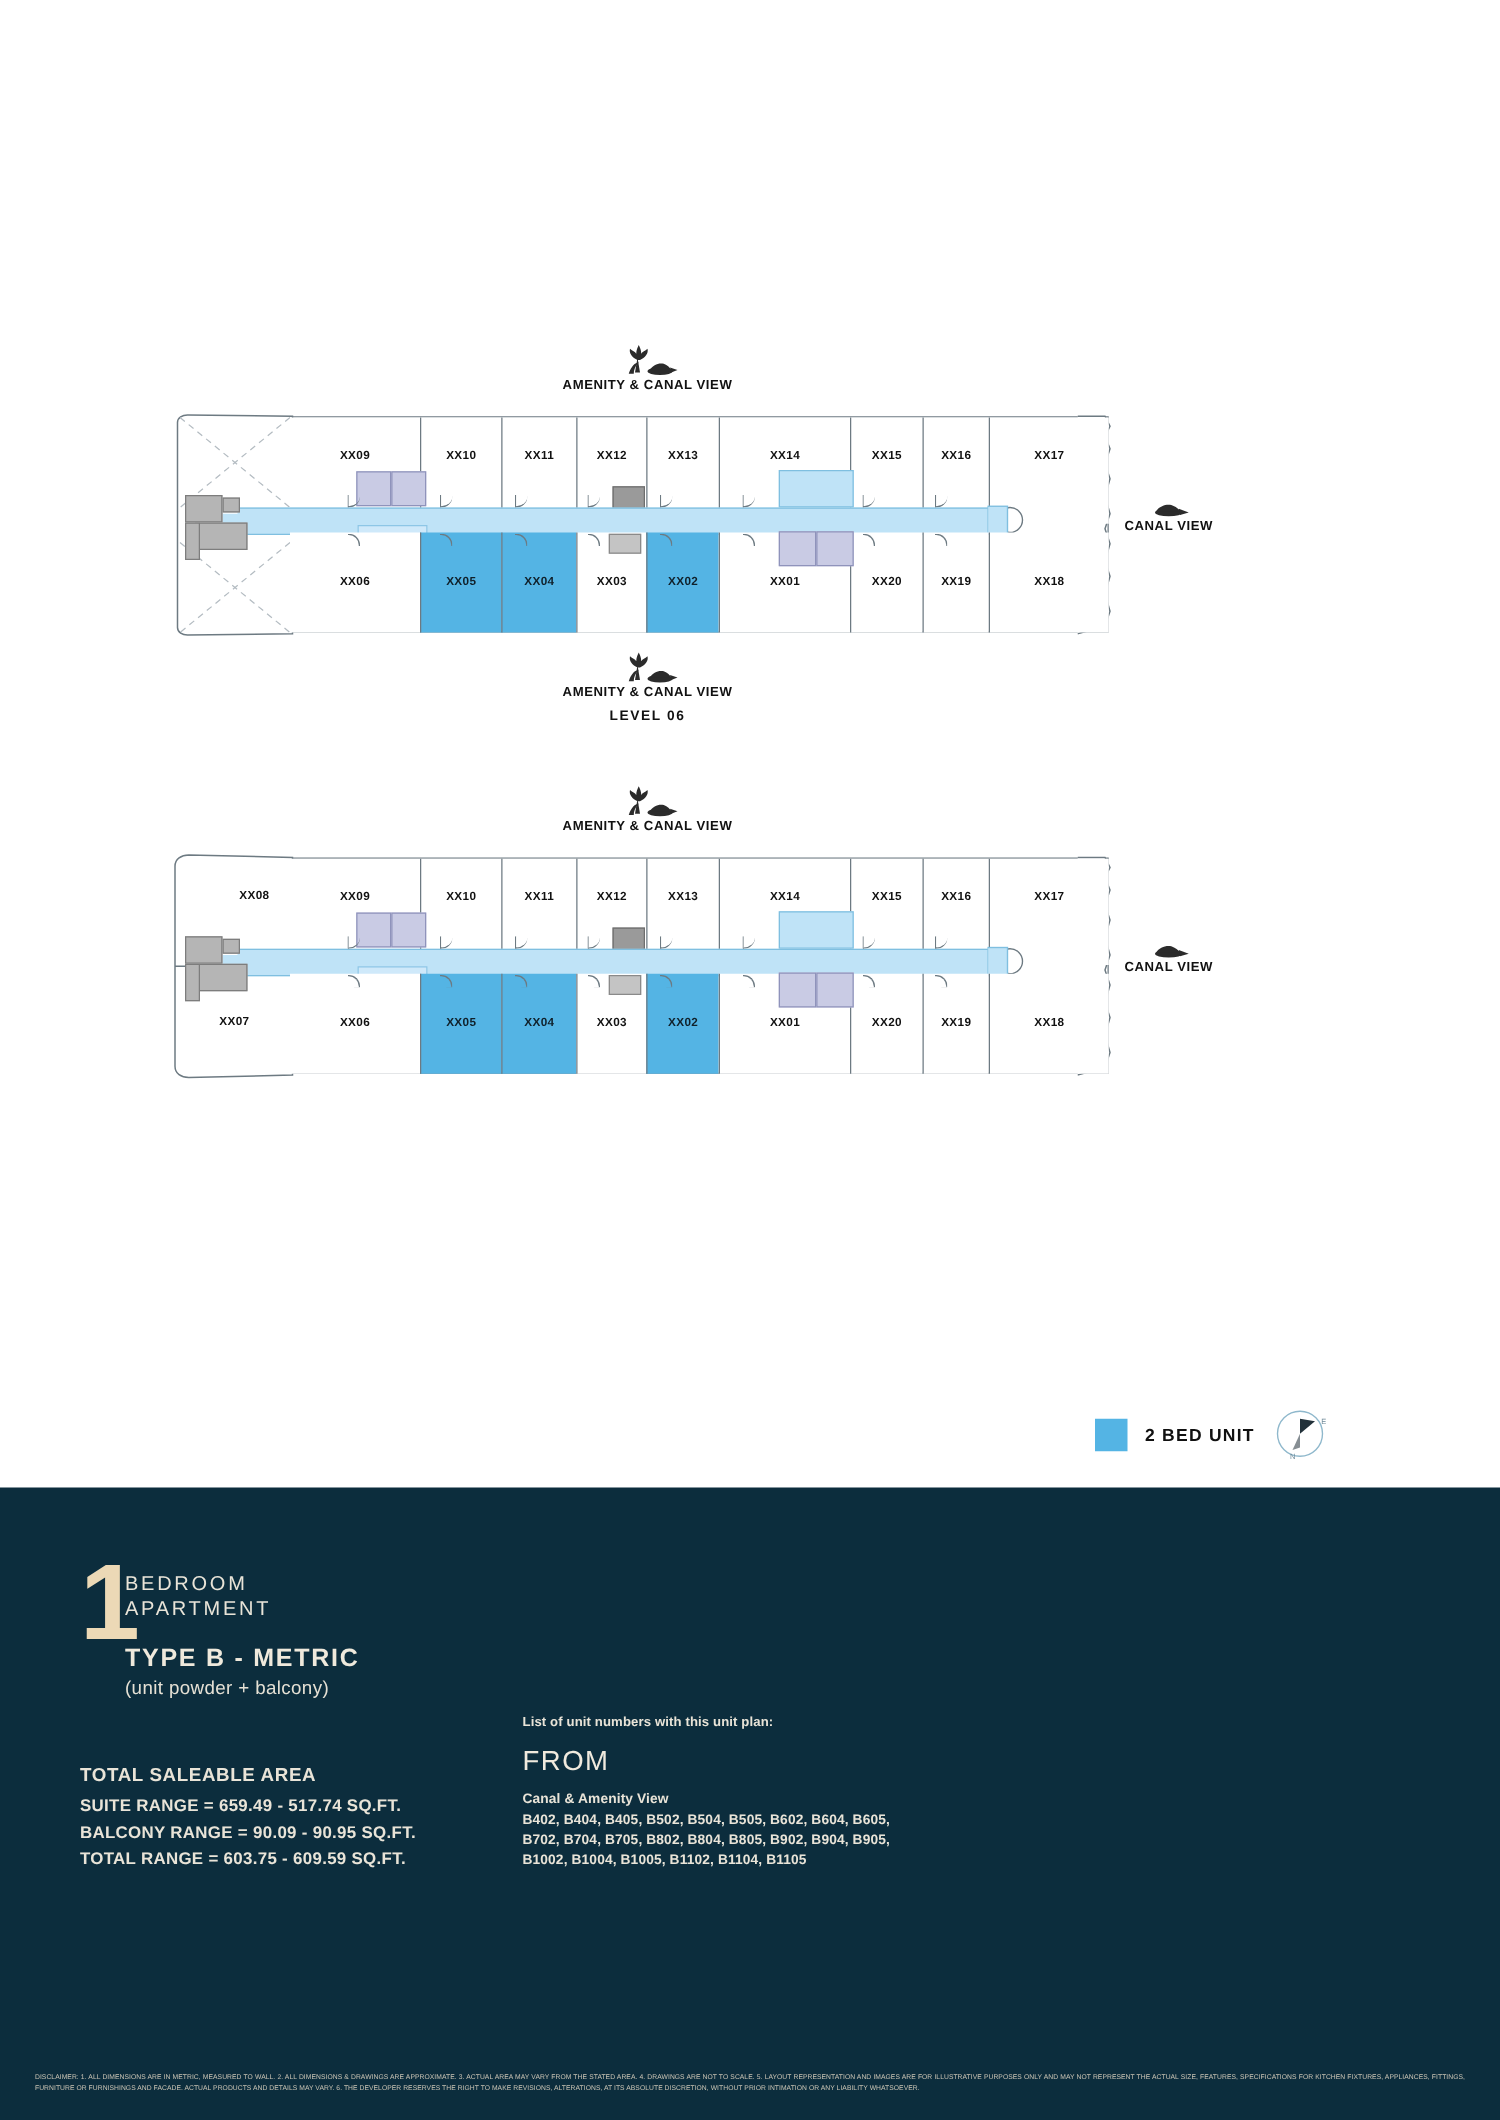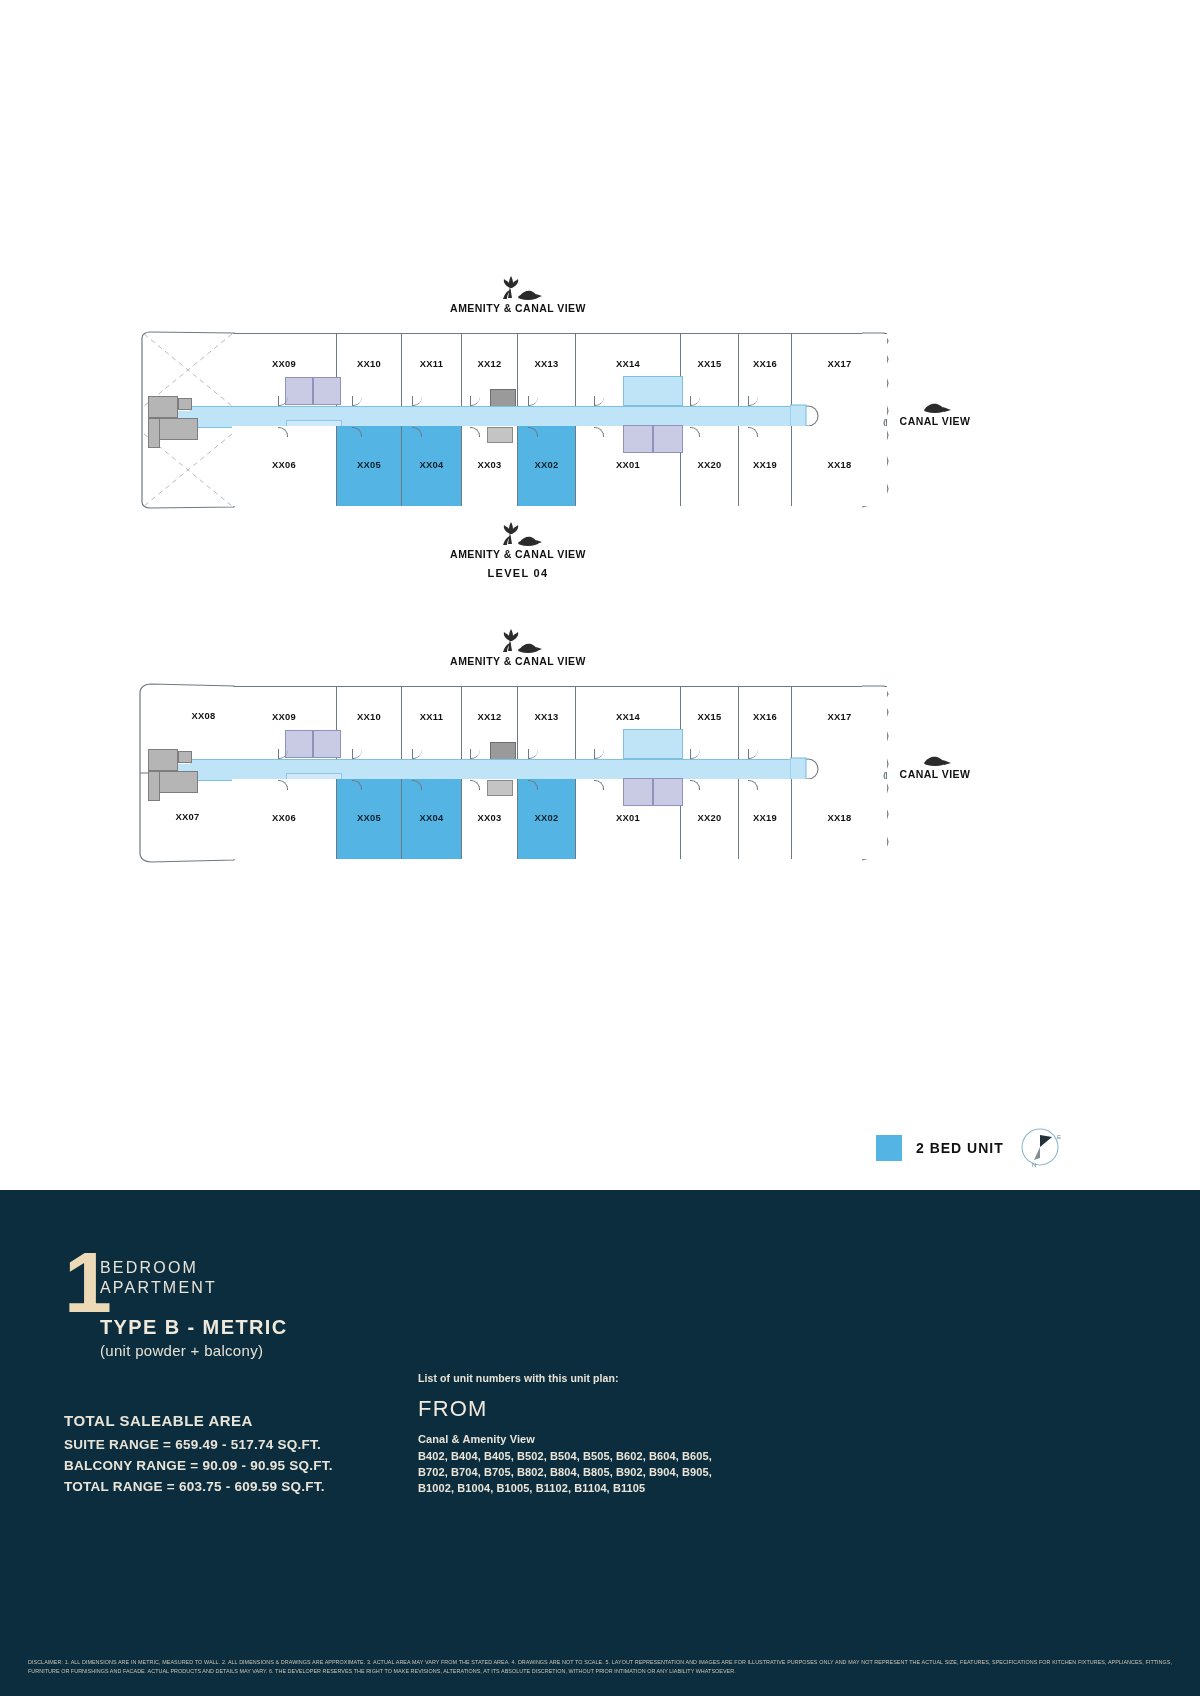--- a/index.html
+++ b/index.html
@@ -215,21 +215,21 @@
         <g fill="#2b2b2b">
           <path d="M18 26 L20 14 L22 26 Z"></path>
           <path d="M20 16 c-4-2 -7-5 -6-9 c2 2 4 2 5 4 c0-3 1-5 2-7 c1 2 2 4 2 7 c1-2 3-2 5-4 c1 4 -2 7 -6 9 Z"></path>
           <path d="M13 27 c2-6 5-9 8-9 c-3 3 -4 6 -4 9 Z"></path>
           <ellipse cx="38" cy="25" rx="10" ry="3"></ellipse>
           <path d="M30 24 c2-4 7-6 11-5 c3 1 5 3 6 5 Z"></path>
           <path d="M46 22 l6 2 l-5 2 Z"></path>
         </g>
       </svg>
       <div class="view-label" style="left:400px;top:548px;width:236px;">AMENITY &amp; CANAL VIEW</div>
-      <div class="level-label" style="left:400px;top:567px;width:236px;">LEVEL 04</div>
+      <div class="level-label" style="left:400px;top:567px;width:236px;">LEVEL 06</div>
     </div>
 
     <div class="floorplan" style="left:0;top:348px;width:1200px;height:600px;">
 
       <svg class="tree-icon" style="left:490px;top:277px;" viewBox="0 0 56 30">
         <g fill="#2b2b2b">
           <path d="M18 26 L20 14 L22 26 Z"></path>
           <path d="M20 16 c-4-2 -7-5 -6-9 c2 2 4 2 5 4 c0-3 1-5 2-7 c1 2 2 4 2 7 c1-2 3-2 5-4 c1 4 -2 7 -6 9 Z"></path>
           <path d="M13 27 c2-6 5-9 8-9 c-3 3 -4 6 -4 9 Z"></path>
           <ellipse cx="38" cy="25" rx="10" ry="3"></ellipse>

